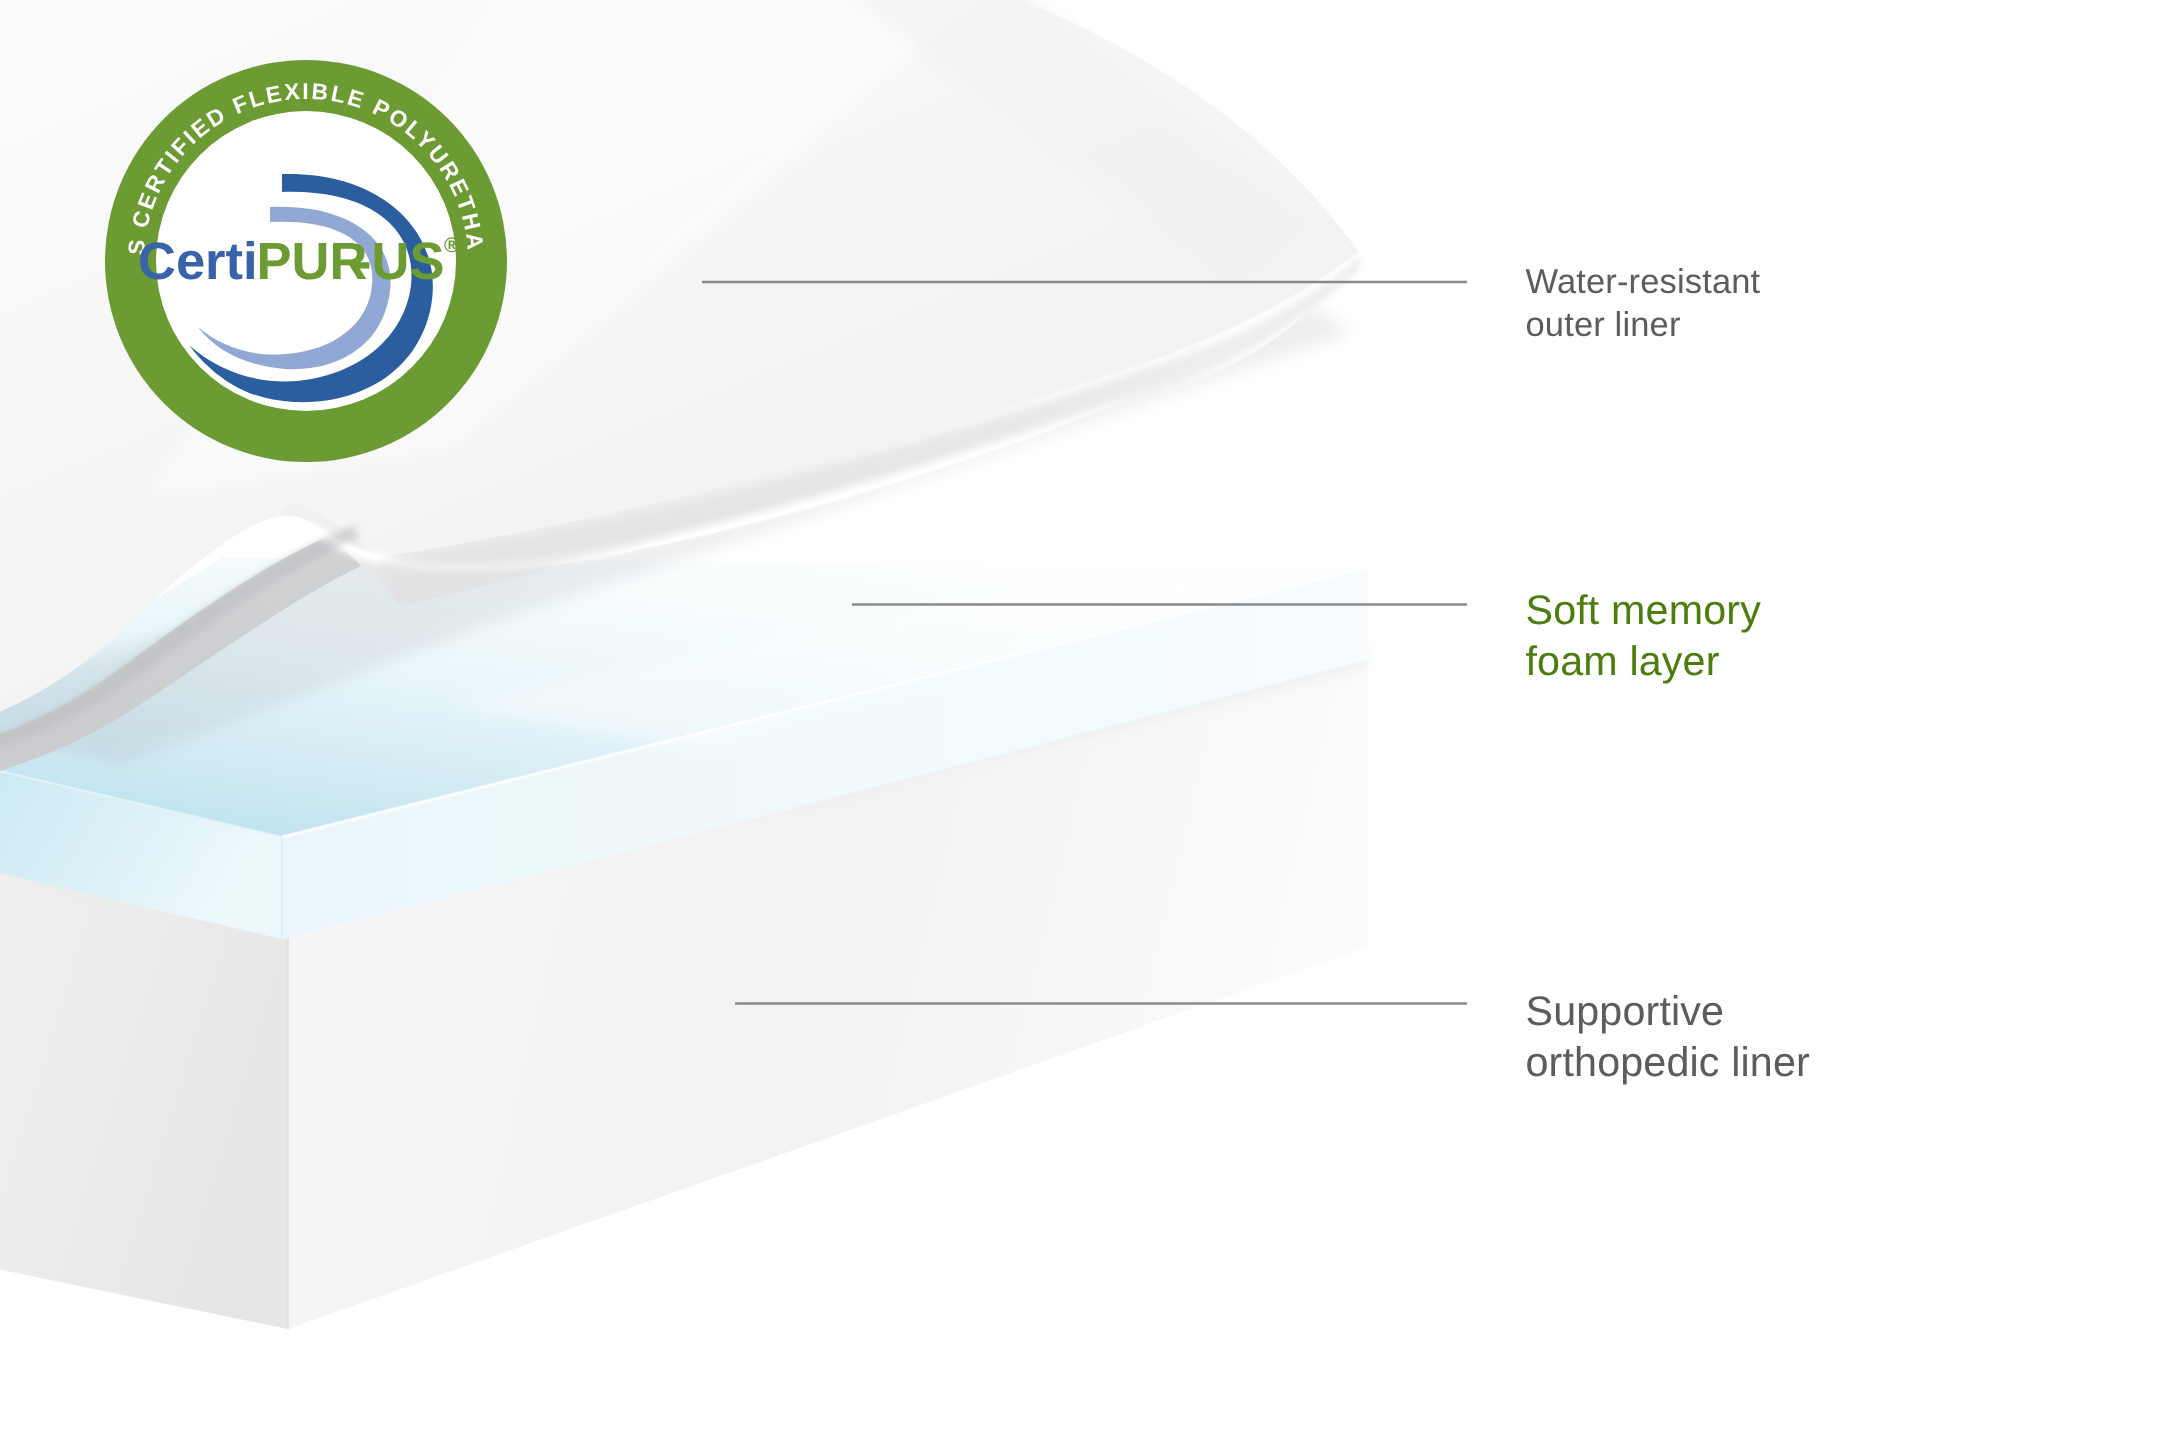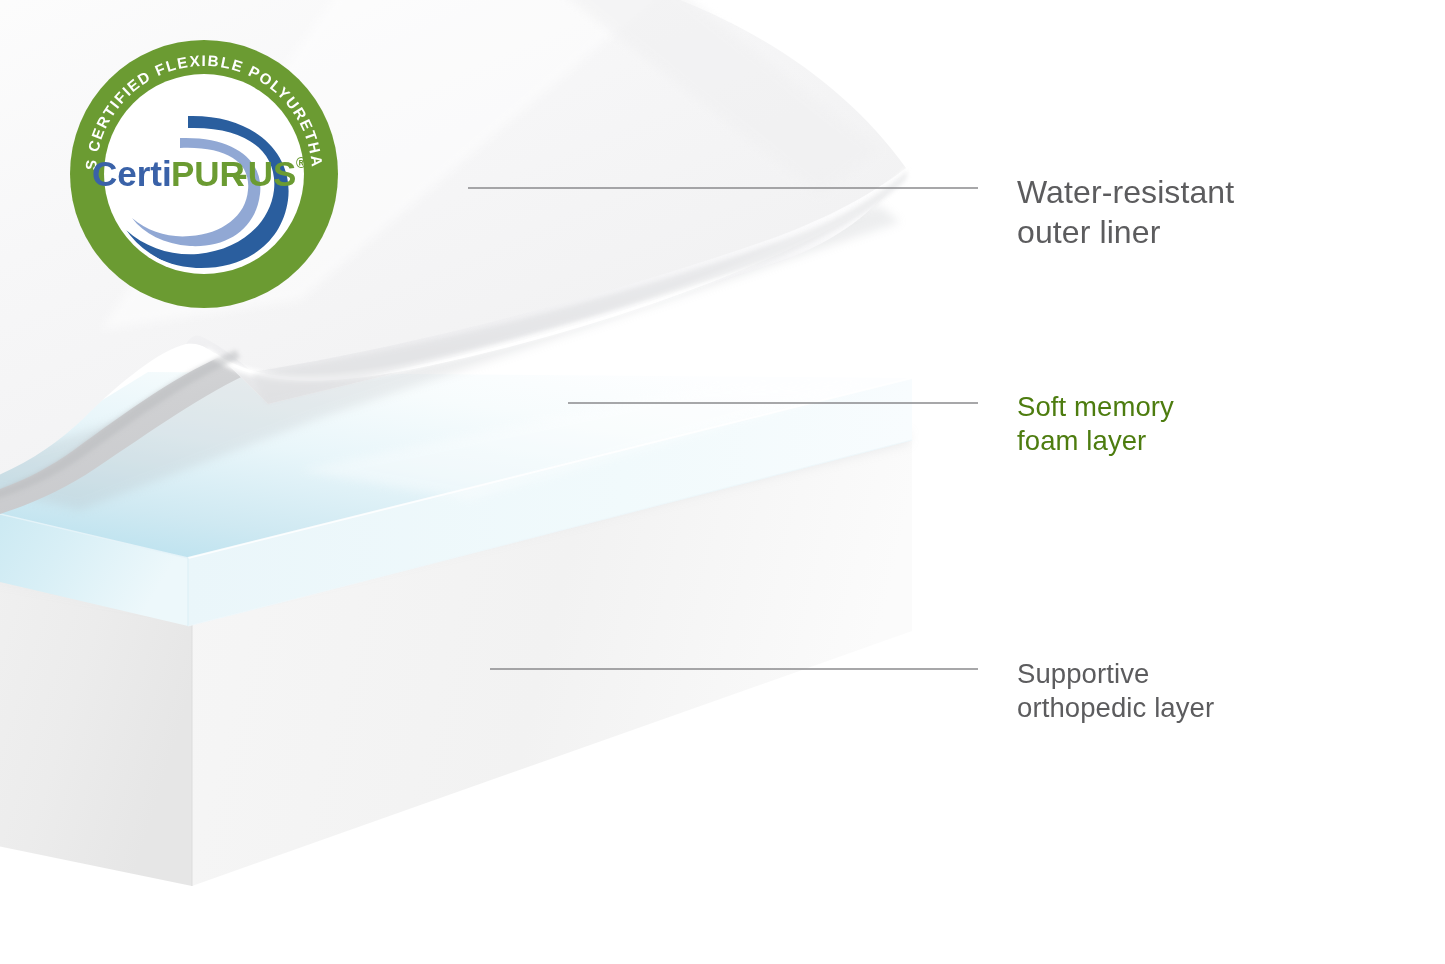--- a/index.html
+++ b/index.html
@@ -261,22 +261,22 @@
       </g>
     </svg>
   </div>
 
   <svg class="leader-overlay" viewBox="0 0 1445 964" xmlns="http://www.w3.org/2000/svg">
     <line id="leader-1" x1="468" y1="188" x2="978" y2="188" stroke="#8a8a8c" stroke-width="1.6"></line>
     <line id="leader-2" x1="568" y1="403" x2="978" y2="403" stroke="#8a8a8c" stroke-width="1.6"></line>
     <line id="leader-3" x1="490" y1="669" x2="978" y2="669" stroke="#8a8a8c" stroke-width="1.6"></line>
   </svg>
 
-  <div class="callout callout-1" style="color: rgb(92, 92, 94); font-size: 32px;">Water-resistant
+  <div class="callout callout-1" style="color: rgb(92, 92, 94); font-size: 23px;">Water-resistant
 outer liner</div>
 
   <div class="callout callout-2" style="color: #4d7c0f; font-size: 27.5px;">Soft memory
 foam layer</div>
 
   <div class="callout callout-3" style="color: rgb(92, 92, 94); font-size: 27.5px;">Supportive
-orthopedic layer</div>
+orthopedic liner</div>
 
 </div>
 
 </body></html>

